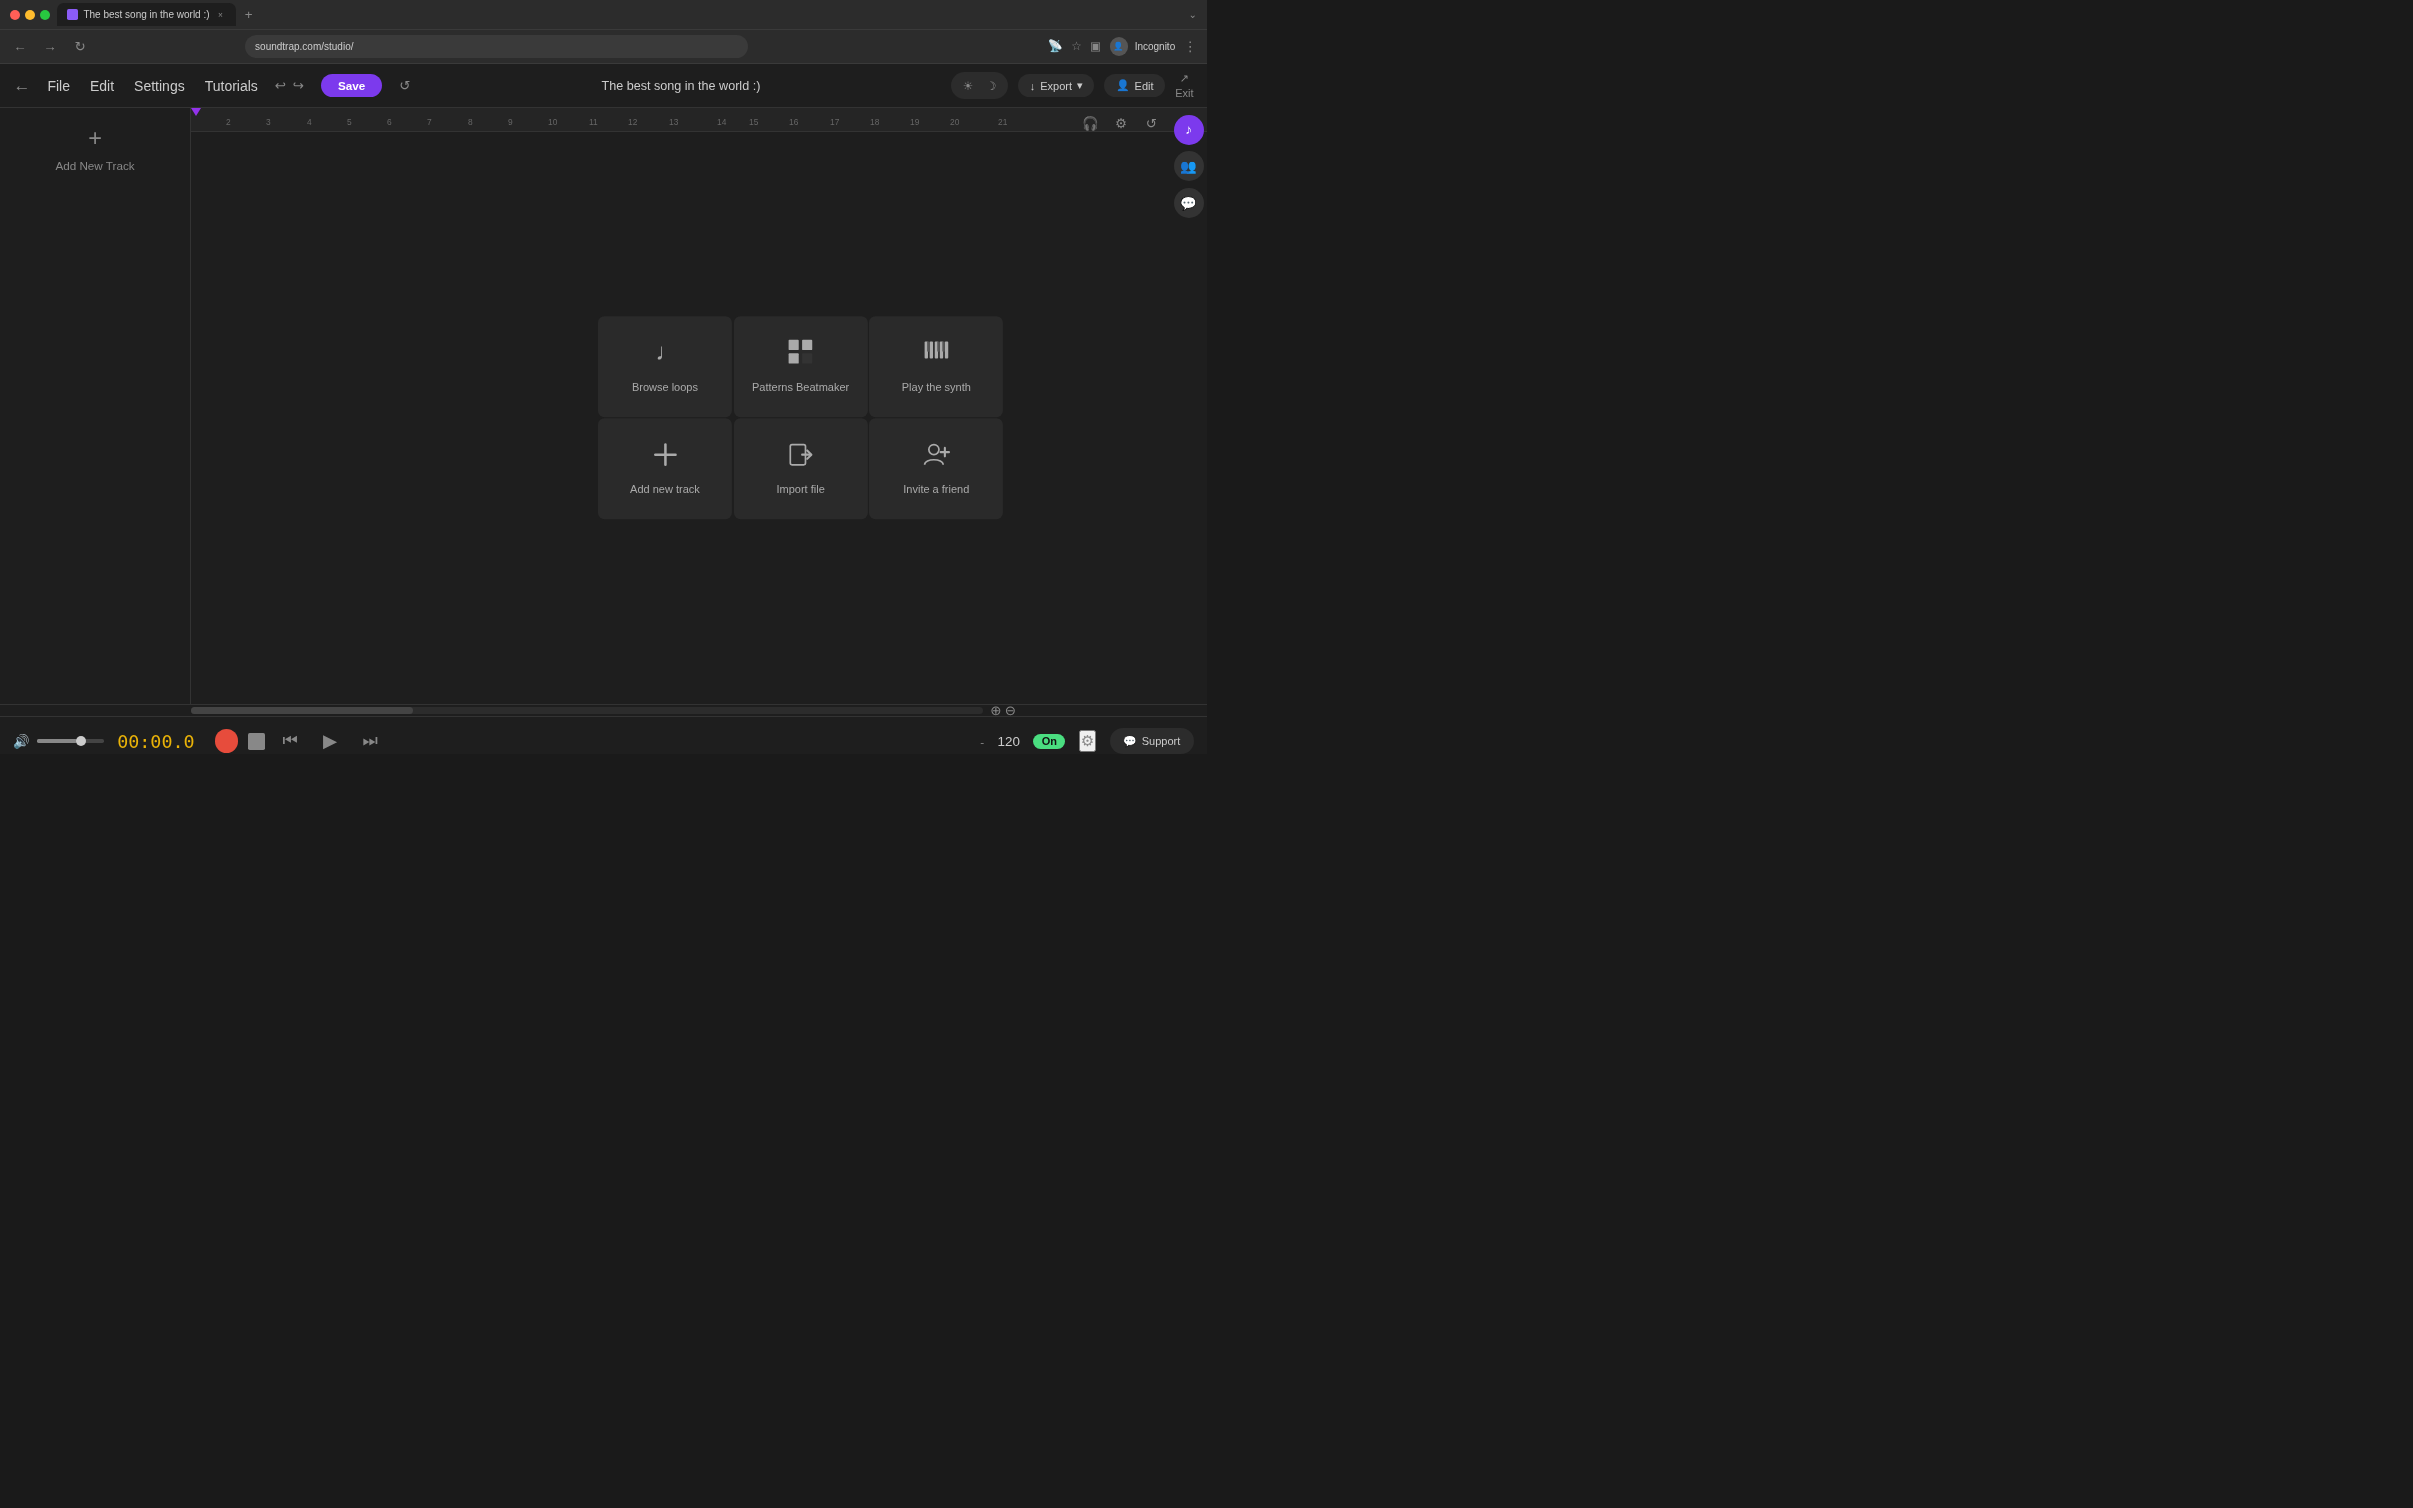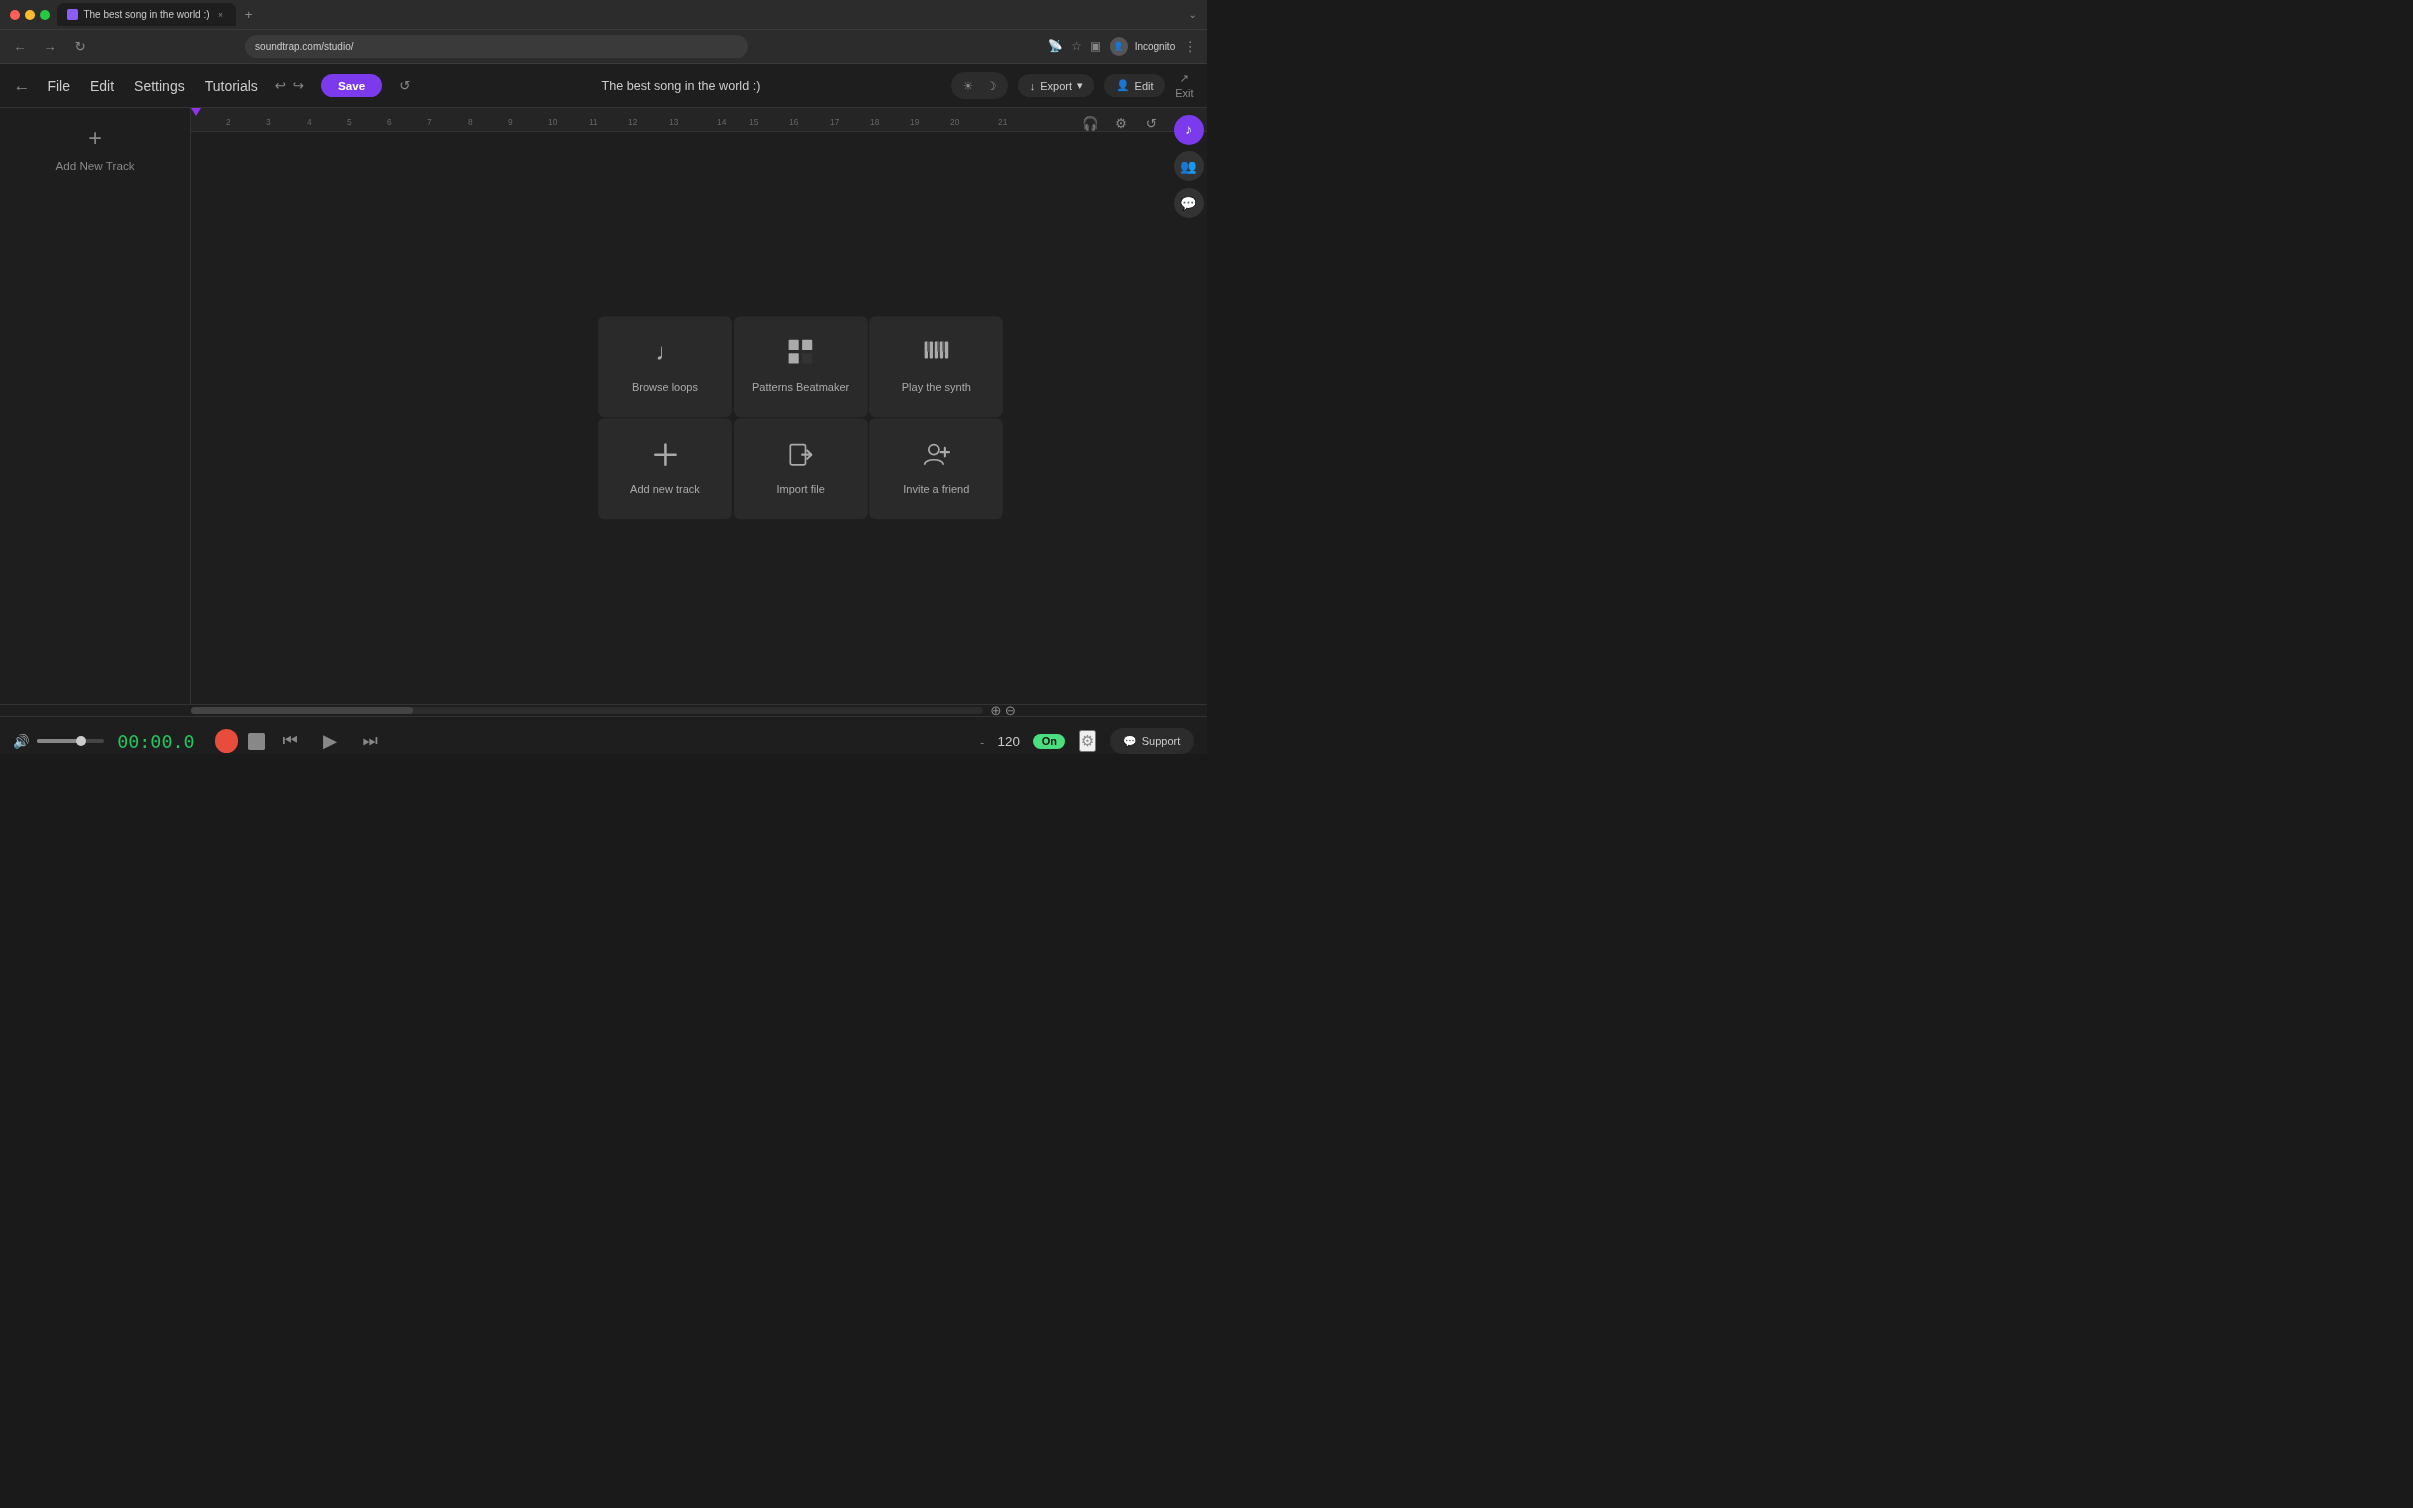--- a/index.html
+++ b/index.html
@@ -497,21 +497,21 @@
       transform: translateY(-50%);
       left: 58%;
       width: 10px;
       height: 10px;
       border-radius: 50%;
       background: #ccc;
     }
     .time-display {
       font-size: 18.4px;
       font-family: monospace;
-      color: #22c55e;
+      color: #eab308;
       min-width: 84px;
     }
     .transport-controls {
       display: flex;
       align-items: center;
       gap: 10px;
     }
     .transport-btn {
       background: none;
       border: none;

